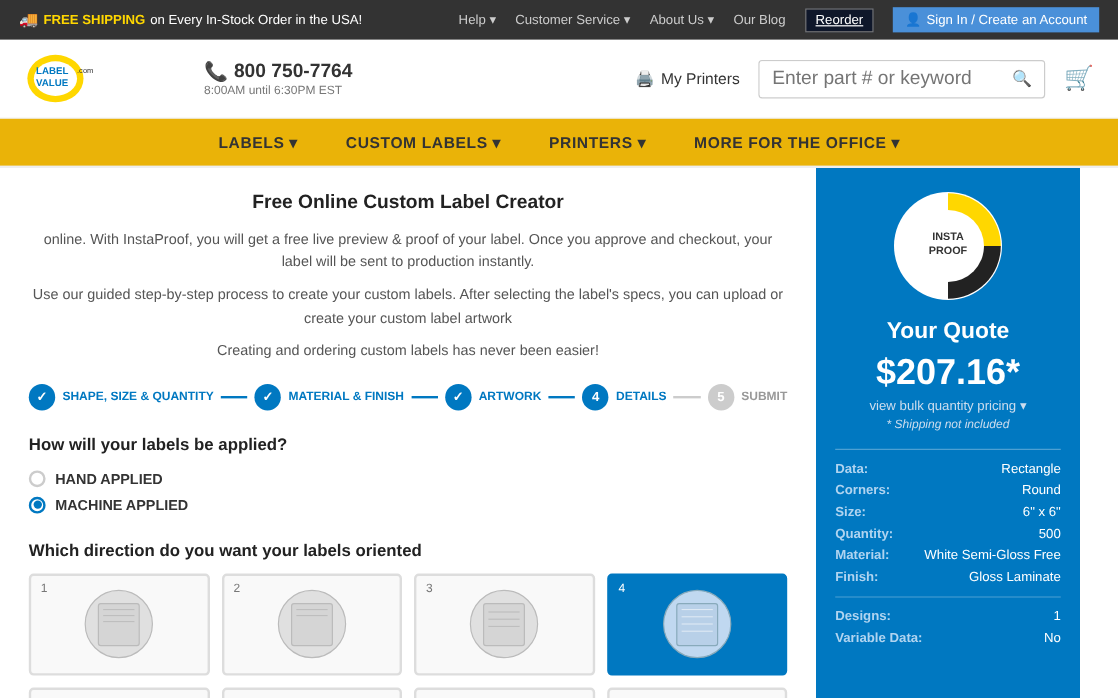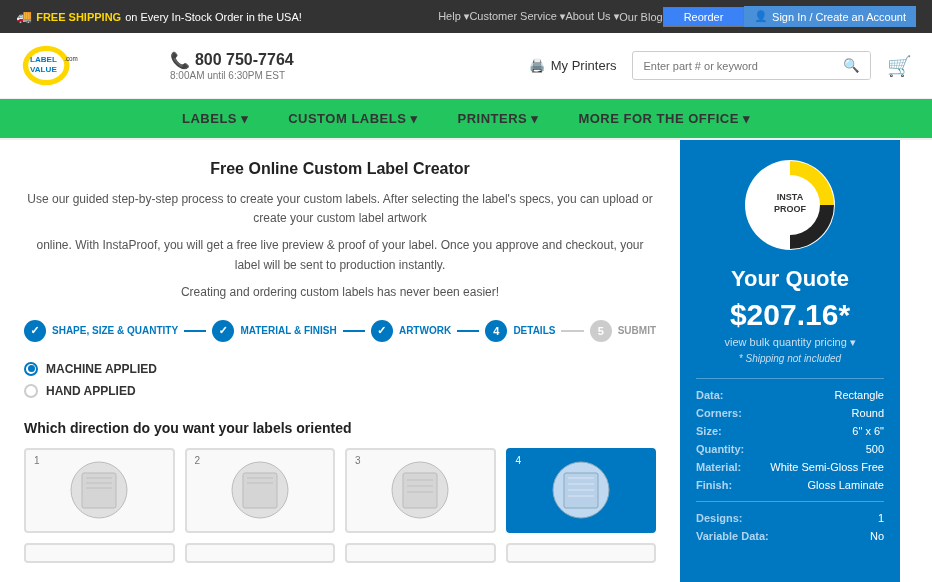--- a/index.html
+++ b/index.html
@@ -10,29 +10,30 @@
       background: #333;
       color: #fff;
       font-size: 11px;
       padding: 6px 16px;
       display: flex;
       align-items: center;
       justify-content: space-between;
     }
     .top-bar-left { display: flex; align-items: center; gap: 4px; }
     .top-bar-left .free { color: #FFD700; font-weight: bold; }
-    .top-bar-right { display: flex; align-items: center; }
+    .top-bar-right { display: flex; align-items: center; gap: 16px; }
     .top-bar-right a { color: #ccc; text-decoration: none; font-size: 11px; }
     .reorder-btn {
-      background: #3b82f6;
+      background: #0f172a;
       border: 1px solid #777;
       color: #fff;
-      padding: 3px 20px;
+      padding: 3px 8px;
       font-size: 11px;
       cursor: pointer;
+      text-decoration: underline;
     }
     .signin-btn {
       background: #4a90d9;
       color: #fff;
       padding: 4px 10px;
       font-size: 11px;
       border: none;
       cursor: pointer;
       display: flex;
       align-items: center;
@@ -91,40 +92,40 @@
       display: flex;
       align-items: center;
       border: 1px solid #ccc;
       border-radius: 3px;
       overflow: hidden;
     }
     .search-box input {
       border: none;
       outline: none;
       padding: 6px 10px;
-      font-size: 11px;
+      font-size: 16px;
       width: 200px;
       color: #4c1d95;
     }
     .search-box button {
       background: #fff;
       border: none;
       padding: 6px 10px;
       cursor: pointer;
       color: #777;
     }
     .cart-icon {
       color: #333;
       font-size: 20px;
       cursor: pointer;
     }
 
     
     .nav {
-      background: #22c55e;
+      background: #eab308;
       border-bottom: 2px solid #eee;
       display: flex;
       justify-content: center;
       gap: 40px;
       padding: 12px 0;
     }
     .nav-item {
       font-size: 13px;
       font-weight: bold;
       color: #333;
@@ -292,21 +293,21 @@
       border-radius: 50%;
       background: #fff;
       display: flex;
       align-items: center;
       justify-content: center;
       overflow: hidden;
       position: relative;
     }
     .quote-title {
       text-align: center;
-      font-size: 22px;
+      font-size: 19px;
       font-weight: bold;
       margin-bottom: 6px;
     }
     .quote-price {
       text-align: center;
       font-size: 30px;
       font-weight: bold;
       margin-bottom: 4px;
     }
     .bulk-pricing {
@@ -398,22 +399,22 @@
   <span class="nav-item">LABELS ▾</span>
   <span class="nav-item">CUSTOM LABELS ▾</span>
   <span class="nav-item">PRINTERS ▾</span>
   <span class="nav-item">MORE FOR THE OFFICE ▾</span>
 </nav>
 
 <div class="page-content">
   <div class="main-content">
 
     <h1 class="hero-title">Free Online Custom Label Creator</h1>
+    <p class="hero-desc">online. With InstaProof, you will get a free live preview &amp; proof of your label. Once you approve and checkout, your label will be sent to production instantly.</p>
     <p class="hero-desc">Use our guided step-by-step process to create your custom labels. After selecting the label's specs, you can upload or create your custom label artwork</p>
-    <p class="hero-desc">online. With InstaProof, you will get a free live preview &amp; proof of your label. Once you approve and checkout, your label will be sent to production instantly.</p>
     <p class="hero-desc">Creating and ordering custom labels has never been easier!</p>
 
     <div class="steps">
       <div class="step">
         <div class="step-circle done">✓</div>
         <span class="step-label">SHAPE, SIZE &amp; QUANTITY</span>
       </div>
       <div class="step-divider"></div>
       <div class="step">
         <div class="step-circle done">✓</div>
@@ -429,28 +430,29 @@
         <div class="step-circle active">4</div>
         <span class="step-label">DETAILS</span>
       </div>
       <div class="step-divider inactive"></div>
       <div class="step">
         <div class="step-circle inactive">5</div>
         <span class="step-label inactive">SUBMIT</span>
       </div>
     </div>
 
+    <div class="section-title">How will your labels be applied?</div>
     <div class="radio-group">
+      <div class="radio-option">
+        <div class="radio-dot unselected"></div>
+        <span>HAND APPLIED</span>
+      </div>
       <div class="radio-option">
         <div class="radio-dot selected"></div>
         <span>MACHINE APPLIED</span>
-      </div>
-      <div class="radio-option">
-        <div class="radio-dot unselected"></div>
-        <span>HAND APPLIED</span>
       </div>
     </div>
 
     <div class="orientation-section">
       <div class="section-title">Which direction do you want your labels oriented</div>
       <div class="orientation-grid">
 
         <div class="orientation-item">
           <span class="item-num">1</span>
           <svg class="roll-img" viewBox="0 0 70 65">

